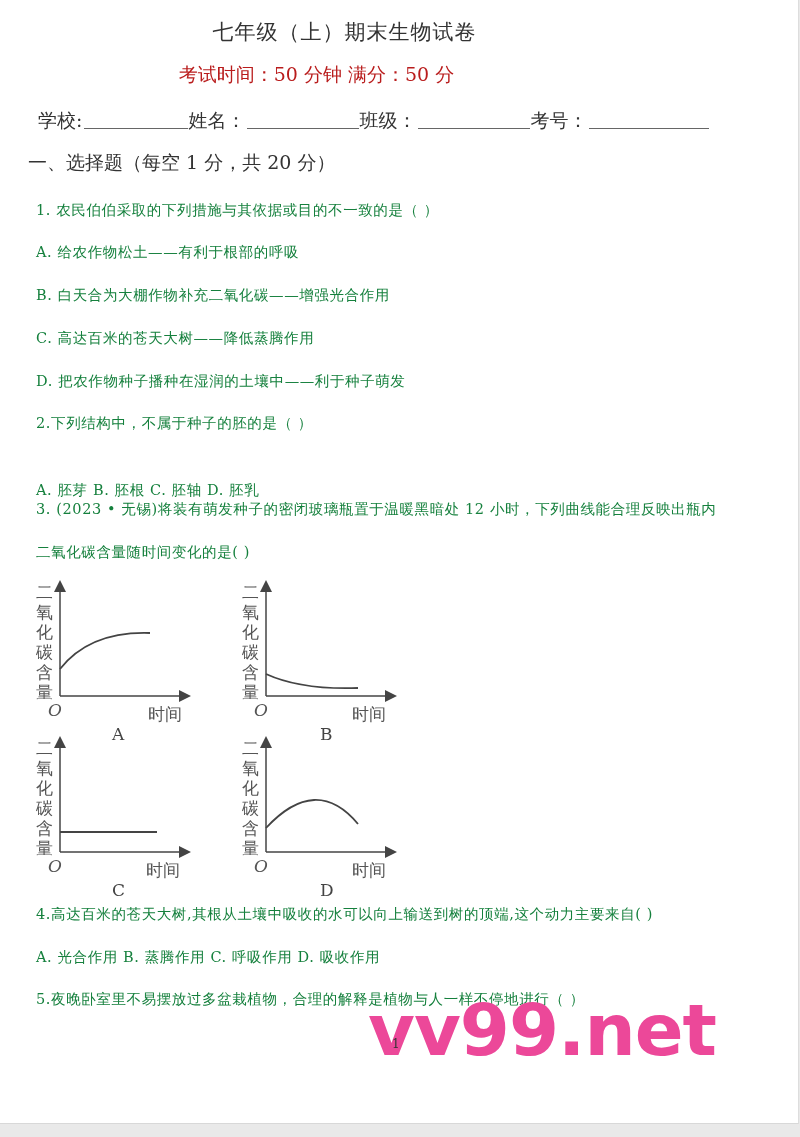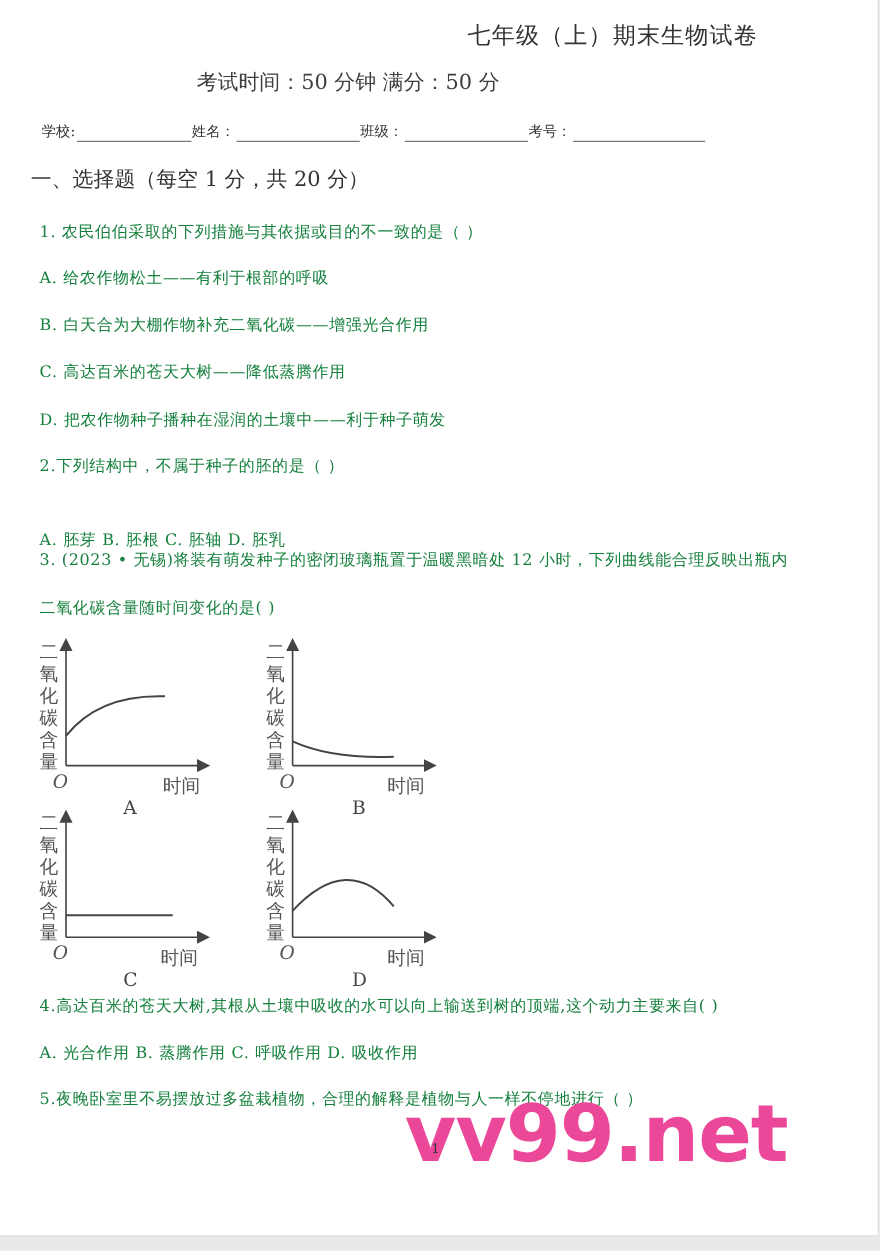--- a/index.html
+++ b/index.html
@@ -1,23 +1,23 @@
 <!DOCTYPE html>
 <html><head>
 <meta charset="utf-8">
 <style>
   html, body { margin:0; padding:0; }
   body { width:800px; height:1137px; background:#e9e9e9; position:relative; overflow:hidden;
          font-family:"DejaVu Serif", serif; color:#333; }
   .page { position:absolute; left:0; top:0; width:798px; height:1123px; background:#fff;
           border-right:1px solid #ddd; border-bottom:1px solid #d8d8d8; }
   .txt { position:absolute; white-space:nowrap; }
-  .title { left:0; width:689px; text-align:right; top:18px; font-size:21px; letter-spacing:1px; color:#333; }
-  .subtitle { left:0; width:633px; text-align:center; top:62px; font-size:19px; color:#404040; }
-  .info { top:108px; left:38px; font-size:13px; display:flex; align-items:flex-end; }
+  .title { left:0; width:689px; text-align:center; top:18px; font-size:21px; letter-spacing:1px; color:#333; }
+  .subtitle { left:0; width:633px; text-align:center; top:62px; font-size:19px; color:#b91c1c; }
+  .info { top:108px; left:38px; font-size:19px; display:flex; }
   .info .lbl { margin-right:2px; }
   .info .blank { display:inline-block; width:118px; border-bottom:1px solid #666; height:20px; margin-right:0; }
   .section { top:150px; left:28px; font-size:19px; }
   .q { font-size:14.5px; left:36px; color:#15803d; letter-spacing:0.6px; }
   .chart { position:absolute; }
   .chart svg { display:block; }
   .ylab { font-family:"DejaVu Serif", serif; fill:#555; font-size:17px; }
   .xlab { font-family:"DejaVu Serif", serif; fill:#555; font-size:17px; }
   .olab { font-family:"DejaVu Serif", serif; font-style:italic; fill:#555; font-size:17px; }
   .clab { font-family:"DejaVu Serif", serif; fill:#444; font-size:17px; }

